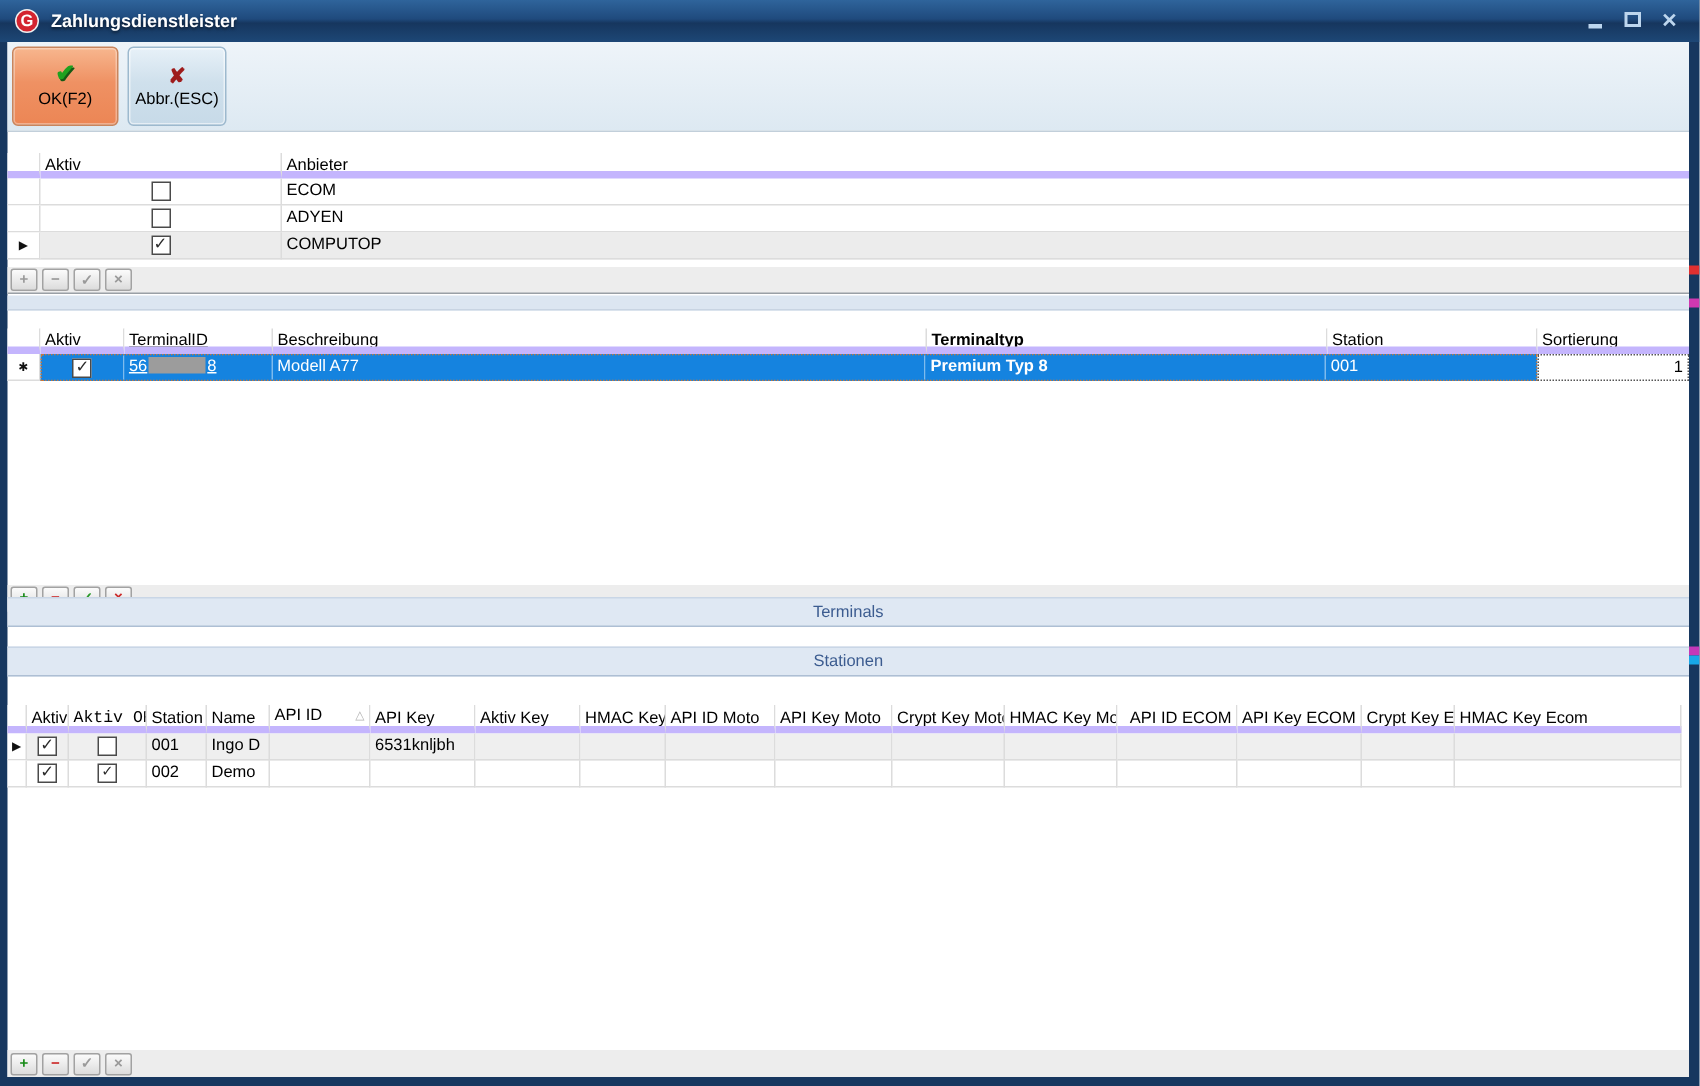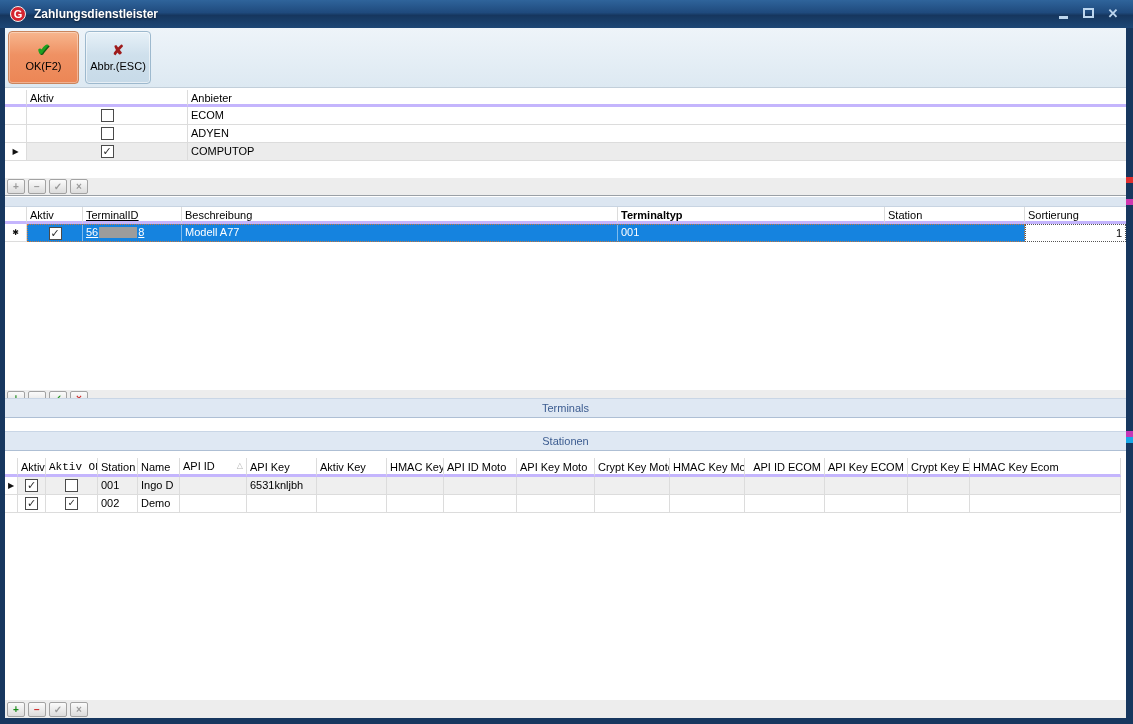--- a/index.html
+++ b/index.html
@@ -33,21 +33,21 @@
   .btn-cancel { left:80px; width:66px; background:linear-gradient(180deg,#e7f1f8,#cfe0ec 45%,#c7dae8);
     border:1px solid #9db9ce; box-shadow:inset 0 0 0 1px rgba(255,255,255,.55); }
   .ok-glyph { color:#1fa11f; font-size:16px; font-weight:bold; line-height:14px; text-shadow:1px 1px 0 #145a14; }
   .cancel-glyph { color:#9e1b1b; font-size:14px; font-weight:bold; line-height:13px; }
 
   
   .grid { position:absolute; left:0; }
   .grow { display:flex; }
   .cell { height:18px; line-height:17px; padding:0 3px; border-right:1px solid #dcdcdc;
     border-bottom:1px solid #dcdcdc; overflow:hidden; white-space:nowrap; }
-  .hcell { height:17px; line-height:16px; border-bottom:3px solid #c4b5fd; background:#fff; }
+  .hcell { height:17px; line-height:16px; border-bottom:5px solid #c4b5fd; background:#fff;margin-top:12px; }
   .ind { padding:0; text-align:center; font-size:8px; line-height:18px; color:#111; background:#fff; }
   .checkbox { width:13px; height:13px; border:1px solid #4a4a4a; background:#fff; margin:2px auto 0;
     font-size:11px; line-height:11px; text-align:center; color:#2a2a2a; }
 
   
   .grid1 { top:62px; width:1121px; }
   .g1c0 { width:22px; } .g1c1 { width:161px; } .g1c2 { width:938px; border-right:none; }
   .grid1 .current .cell:not(.ind) { background:#ececec; }
 
   
@@ -185,20 +185,21 @@
       <div class="cell hcell g2c6">Sortierung</div>
     </div>
     <div class="grow">
       <div class="cell ind g2c0">✱</div>
       <div class="selwrap">
         <div class="cell g2c1">
             <div class="checkbox">✓</div>
           </div>
         <div class="cell g2c2"><span>56</span><span class="redact"></span><span>8</span></div>
         <div class="cell g2c3">Modell A77</div>
+        <div class="cell g2c4">Premium Typ 8</div>
         <div class="cell g2c5">001</div>
       </div>
       <div class="cell g2c6 focus-cell">1</div>
     </div>
   </div>
 
   <div class="nav nav2">
     <div class="navbtn">
         <span class="g-add">+</span>
       </div>

